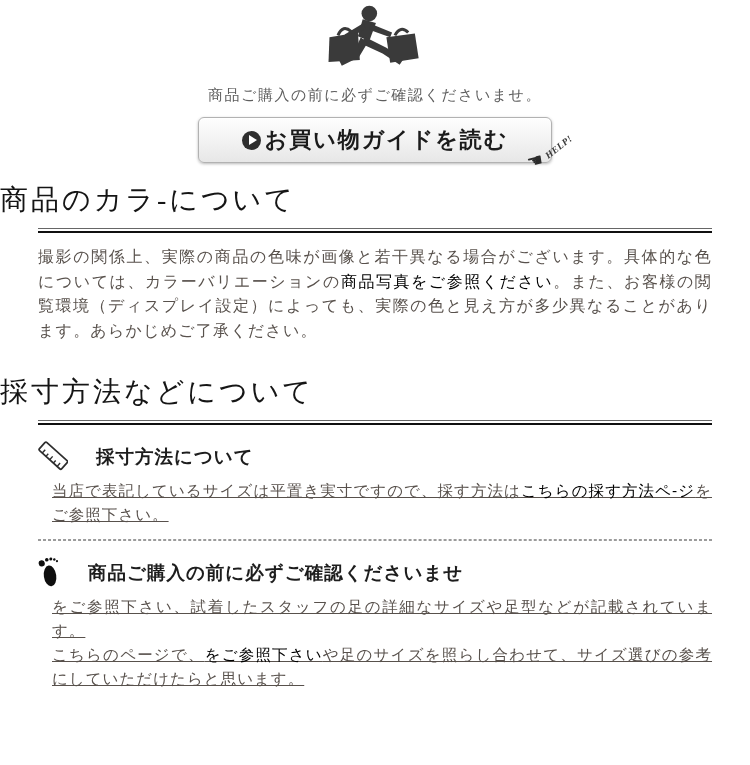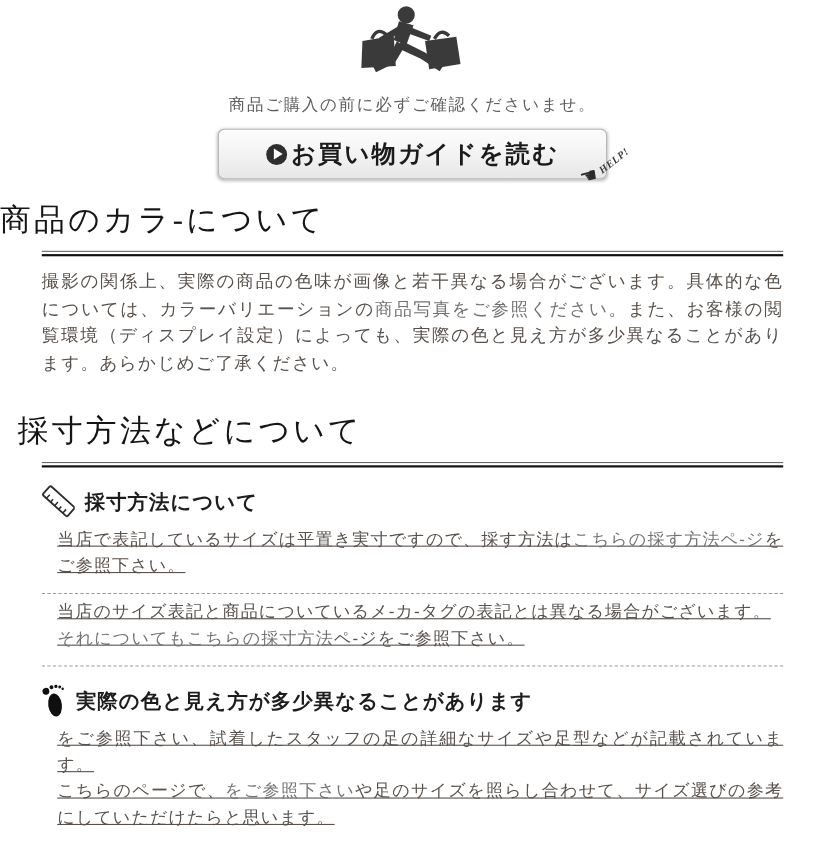--- a/index.html
+++ b/index.html
@@ -34,27 +34,27 @@
 
   
   .big-heading{margin:18px 0 0;font-family:"Liberation Serif","DejaVu Serif",serif;
                font-weight:400;font-size:28px;letter-spacing:3px;color:#151515;}
   .double-rule{margin:9px 38px 0;height:2px;border-top:1px solid #666;
                border-bottom:2px solid #101010;}
 
   
   .para{margin:12px 38px 0;font-size:16px;line-height:24.5px;letter-spacing:1.2px;
         color:#58514c;text-align:justify;}
-  .red{color:#737373;}
+  .red{color:#000000;}
 
-  .mt2{margin-top:30px;margin-left:16px;}
+  .mt2{margin-top:30px;}
 
   
   .item{margin:0 38px;}
-  .item-header{display:flex;align-items:center;gap:9px;margin-top:13px;height:36px;}
+  .item-header{display:flex;align-items:center;gap:28px;margin-top:13px;height:36px;}
   .item-icon{flex:0 0 auto;display:flex;align-items:center;}
   .item-title{font-family:"Liberation Serif","DejaVu Serif",serif;font-weight:bold;
               font-size:18.5px;letter-spacing:1px;color:#1d1d1d;}
   .item-body{margin:5px 0 12px 14px;font-size:15.5px;line-height:24px;
              letter-spacing:1px;color:#58514c;text-align:justify;text-decoration:underline;}
   .divider{margin:0 38px;border-top:1px dashed #9b9b9b;height:0;}
 </style>
 </head>
 <body>
 
@@ -106,36 +106,35 @@
           </g>
         </svg>
       </span>
       <span class="item-title">採寸方法について</span>
     </div>
     <p class="item-body"><span>当店で表記しているサイズは平置き実寸ですので、採す方法は</span><span class="red">こちらの採す方法ペ-ジ</span><span>をご参照下さい。</span></p>
   </div>
   <div class="divider"></div>
 
   <div class="item">
-    <p class="item-body"><span>当店のサイズ表記と商品についているメ-カ-タグの表記とは異なる場合がございます。</span><br><span class="red">それについてもこちらの採寸方法</span><span>ペ-ジをご参照下さい。</span></p>
   </div>
   <div class="divider"></div>
 
   <div class="item">
     <div class="item-header">
       <span class="item-icon">
         <svg width="22" height="32" viewBox="0 0 22 32" aria-hidden="true">
           <g fill="#0f0f0f" transform="rotate(-8 11 16)">
             <ellipse cx="11.5" cy="20" rx="6.2" ry="10.5"></ellipse>
             <circle cx="5" cy="6.5" r="3.1"></circle>
             <circle cx="10.5" cy="3.6" r="1.8"></circle>
             <circle cx="14.6" cy="3.4" r="1.5"></circle>
             <circle cx="18" cy="4.4" r="1.3"></circle>
             <circle cx="20.4" cy="6.4" r="1.1"></circle>
           </g>
         </svg>
       </span>
-      <span class="item-title">実際の色と見え方が多少異なることがあります</span>
+      <span class="item-title">商品ご購入の前に必ずご確認くださいませ</span>
     </div>
     <p class="item-body"><span>をご参照下さい、試着したスタッフの足の詳細なサイズや足型などが記載されています。</span><br><span>こちらのページで、</span><span class="red">をご参照下さい</span><span>や足のサイズを照らし合わせて、サイズ選びの参考にしていただけたらと思います。</span></p>
   </div>
 
 </div>
 
 </body></html>

